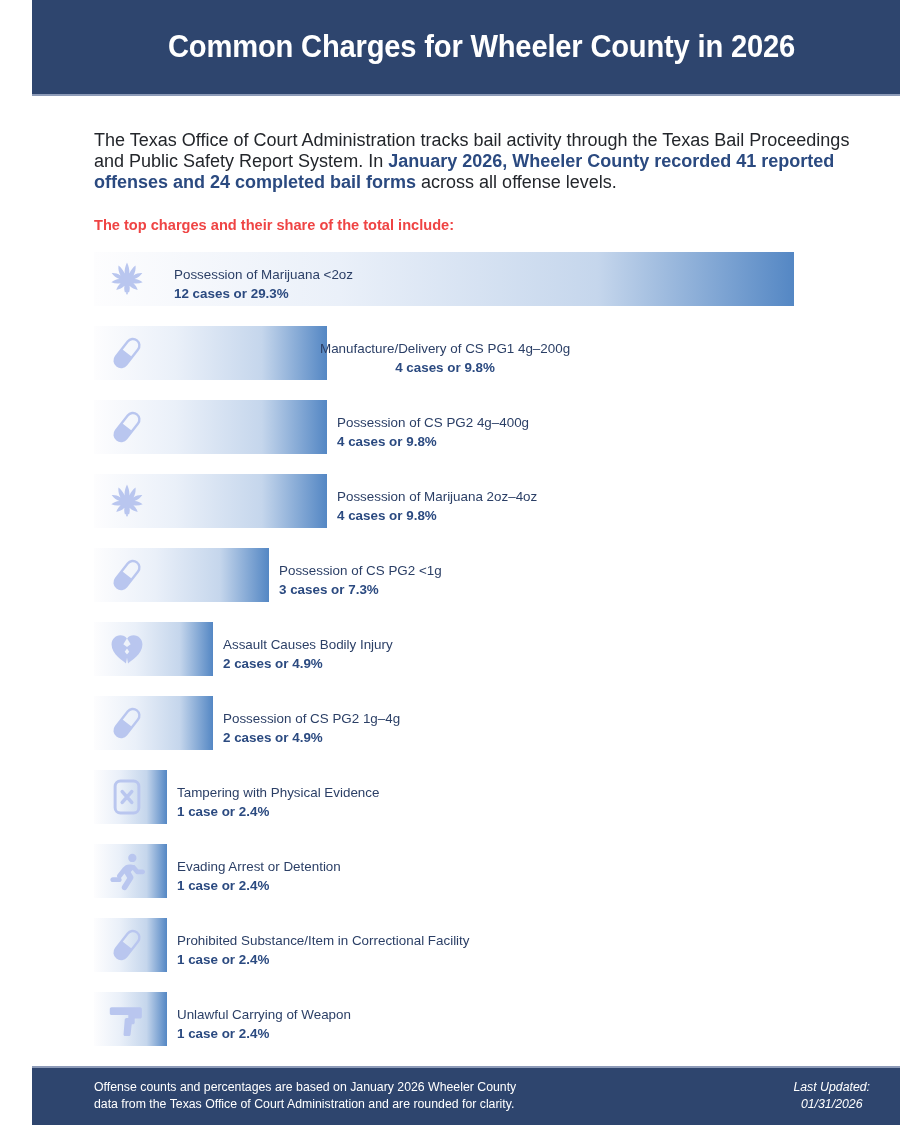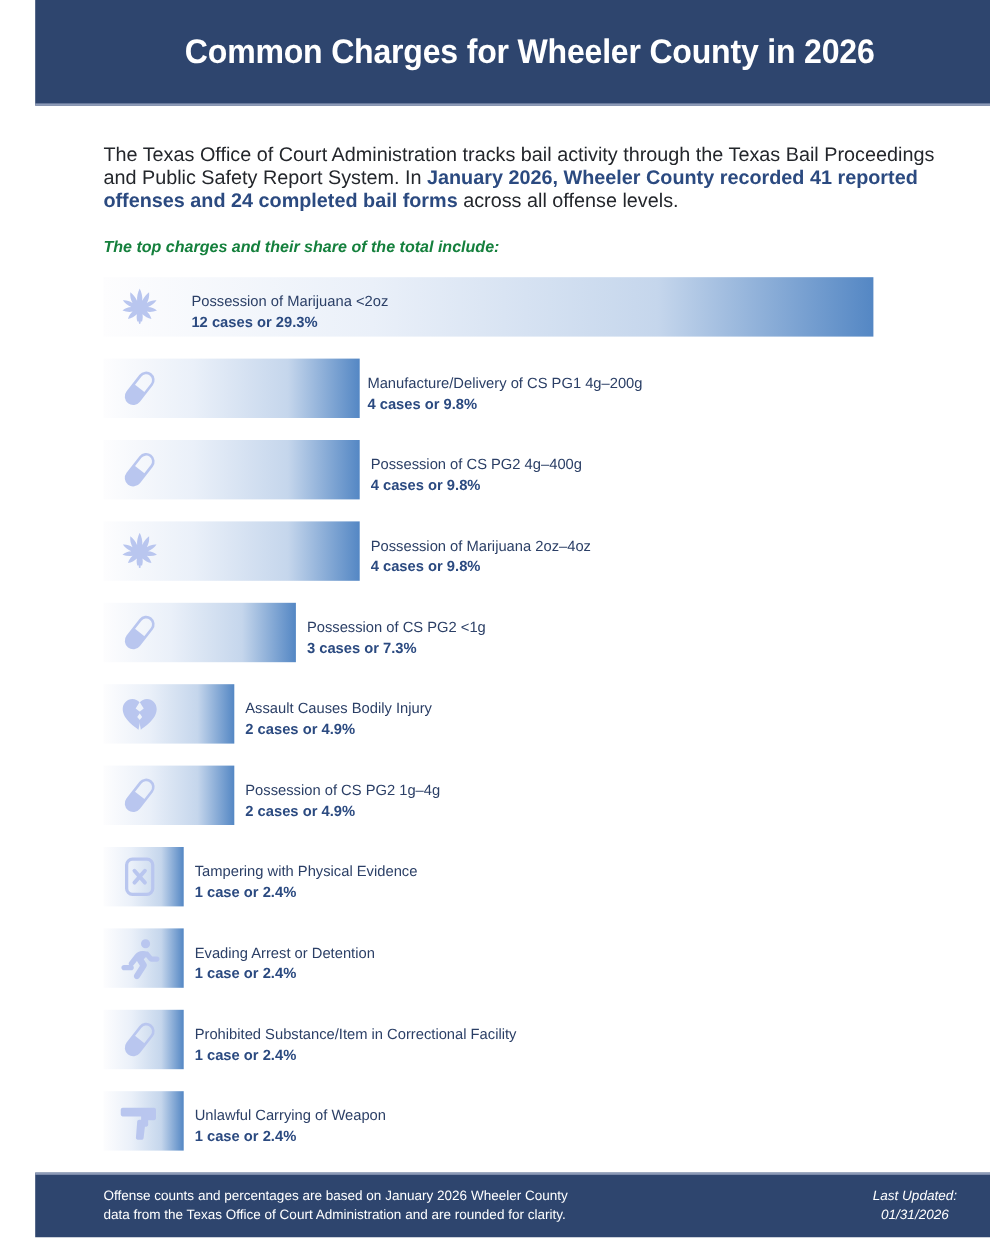--- a/index.html
+++ b/index.html
@@ -58,22 +58,21 @@
     max-width: 780px;
   }
   .intro .hl {
     color: #2b4a80;
     font-weight: bold;
   }
   .subhead {
     margin-top: 24px;
     font-size: 14.6px;
     font-weight: bold;
-    color: #15803d;
-    font-style: italic;
+    color: #ef4444;
   }
   
   .bars {
     margin-top: 19px;
   }
   .bar-row {
     position: relative;
     height: 64px;
     margin-bottom: 10px;
   }
@@ -182,21 +181,21 @@
           <div class="bar" style="width: 233px;">
             <span class="bar-icon">
               <svg viewBox="0 0 64 64" aria-hidden="true">
                 <g transform="rotate(38 32 32)">
                   <rect x="21" y="5" width="22" height="54" rx="11" fill="none" stroke="#b9c6ef" stroke-width="4"></rect>
                   <path d="M21 32h22v16a11 11 0 0 1-11 11 11 11 0 0 1-11-11z" fill="#b9c6ef"></path>
                 </g>
               </svg>
             </span>
           </div>
-          <div class="bar-label" style="left: 240px;">
+          <div class="bar-label" style="left: 226px; text-align: center;">
             <div class="name">Manufacture/Delivery of CS PG1 4g–200g</div>
             <div class="stat">4 cases or 9.8%</div>
           </div>
         </div>
         <div class="bar-row">
           <div class="bar" style="width: 233px;">
             <span class="bar-icon">
               <svg viewBox="0 0 64 64" aria-hidden="true">
                 <g transform="rotate(38 32 32)">
                   <rect x="21" y="5" width="22" height="54" rx="11" fill="none" stroke="#b9c6ef" stroke-width="4"></rect>

